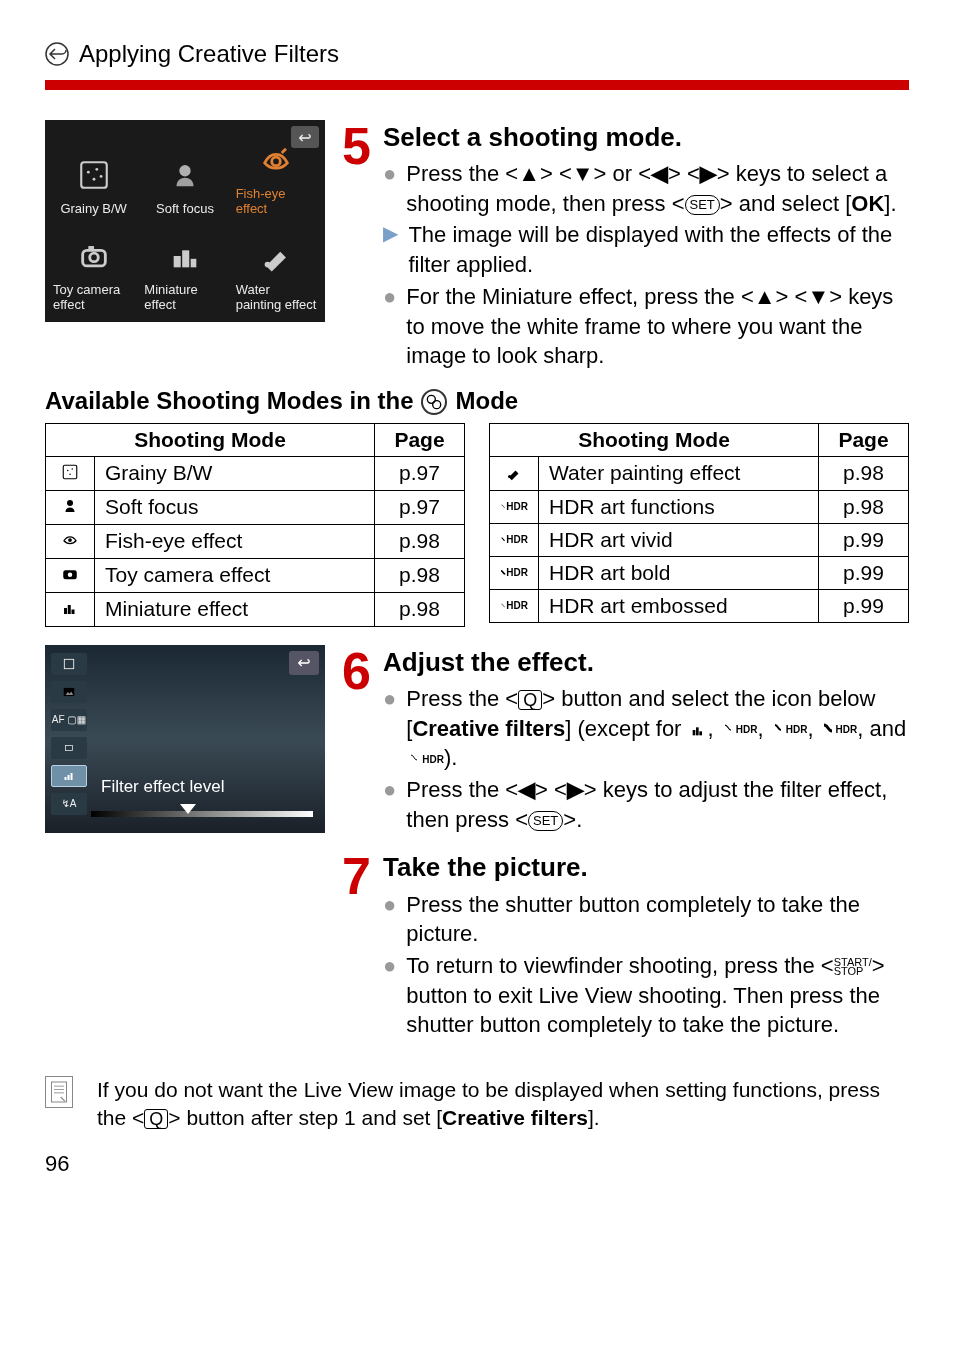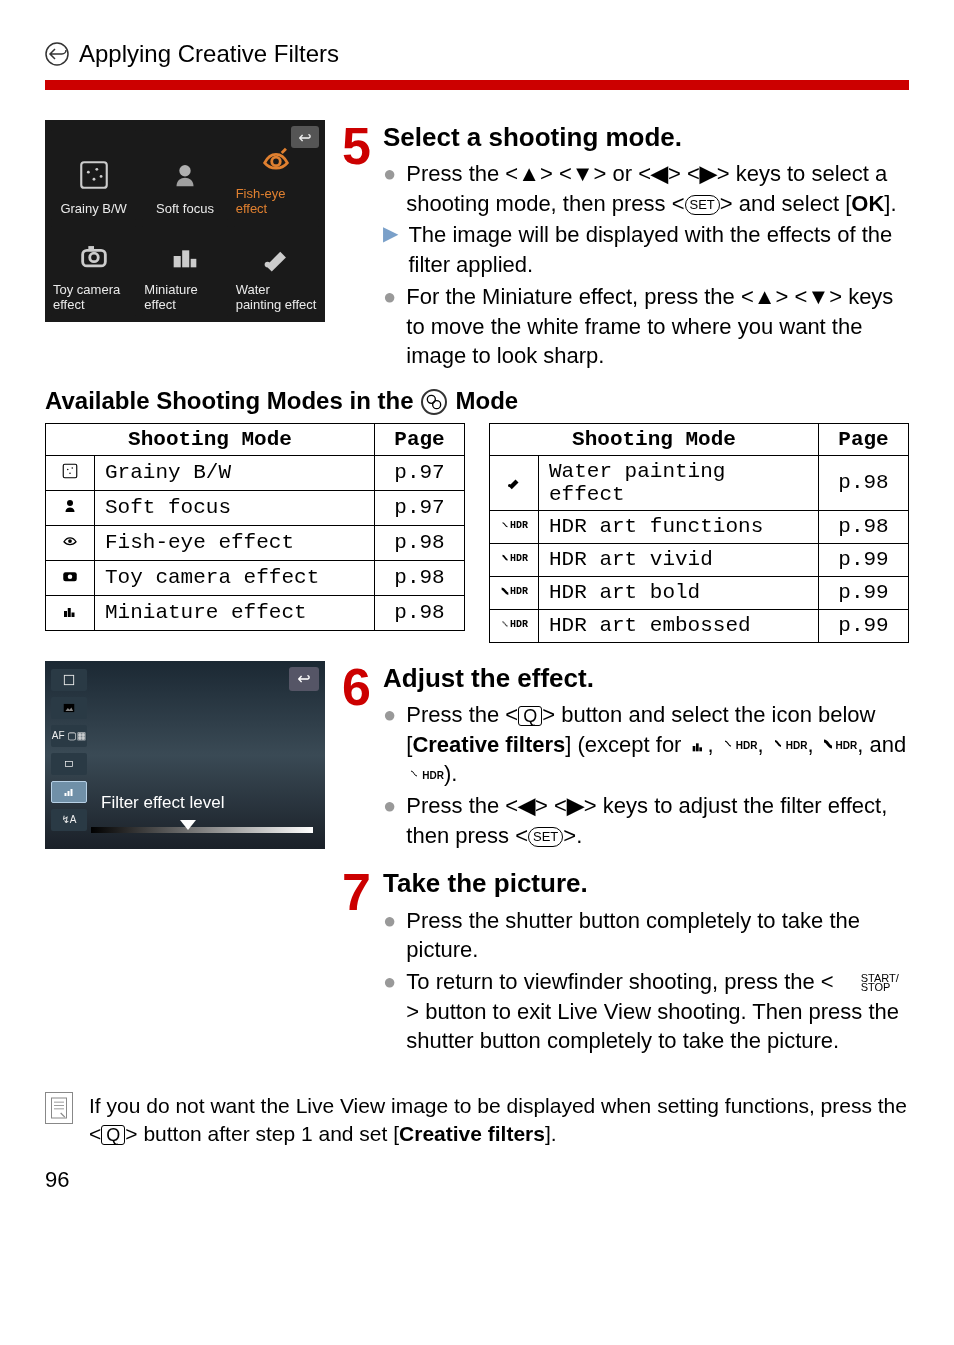--- a/index.html
+++ b/index.html
@@ -103,21 +103,21 @@
   .subhead {
     font-size: 24px;
     font-weight: bold;
     margin: 10px 0 8px 0;
     display:flex;align-items:flex-end;gap:8px;
   }
   .mode-glyph-circle {
     width:26px;height:26px;border:2px solid #333;border-radius:50%;display:inline-flex;align-items:center;justify-content:center;font-size:12px;font-weight:bold;
   }
   .tables-row {
-    display:flex; gap:24px; margin-bottom:18px;font-family:Liberation Mono, monospace;
+    display:flex; gap:24px; margin-bottom:18px;
   }
   table.modes {
     border-collapse: collapse;
     font-size: 21px;
     width: 100%;
   }
   .tables-row > div { flex: 1; }
   table.modes th, table.modes td {
     border: 1.5px solid #000;
     padding: 4px 10px;
@@ -162,21 +162,21 @@
     background:#556; color:#fff; font-size:16px;
     width:30px;height:24px;display:flex;align-items:center;justify-content:center;border-radius:3px;
   }
   .q-icon {
     display:inline-block;border:1.5px solid #000;border-radius:3px; padding:0 4px;font-size:18px;line-height:1;
   }
   .set-badge {
     display:inline-block;border:1.5px solid #000;border-radius:10px;padding:0 4px;font-size:13px;vertical-align:middle;
   }
   .footnote-box {
-    display:flex;gap:16px;align-items:flex-start;font-size:21px;line-height:1.35;margin-top:34px;
+    display:flex;gap:24px;align-items:flex-start;font-size:21px;line-height:1.35;margin-top:34px;
   }
   .doc-icon {
     width:28px;height:32px;border:1px solid #888;display:flex;align-items:center;justify-content:center;flex-shrink:0;
   }
   .page-num {
     font-size:22px;margin-top:18px;
   }
   .small-hdr { font-size:10px; font-weight:bold; }
   .inline-icon { display:inline-flex;vertical-align:middle; }
 </style>
@@ -516,21 +516,21 @@
   <div class="step-number">7</div>
   <div class="step-content">
     <div class="step-title">Take the picture.</div>
     <div class="bullet-item">
       <div class="bullet-dot">●</div>
       <div class="bullet-text">Press the shutter button completely to take the picture.</div>
     </div>
     <div class="bullet-item">
       <div class="bullet-dot">●</div>
       <div class="bullet-text">
-        <span>To return to viewfinder shooting, press the &lt;</span><span style="display:inline-flex;flex-direction:column;line-height:0.8;font-size:11px;vertical-align:middle;margin-left:27px;">
+        <span>To return to viewfinder shooting, press the &lt;</span><span style="display:inline-flex;flex-direction:column;line-height:0.8;font-size:11px;vertical-align:middle;">
             <span>START/</span>
             <span>STOP</span>
           </span><span>&gt; button to exit Live View shooting. Then press the shutter button completely to take the picture.</span>
       </div>
     </div>
   </div>
 </div>
 
 <div class="footnote-box">
   <div class="doc-icon">

